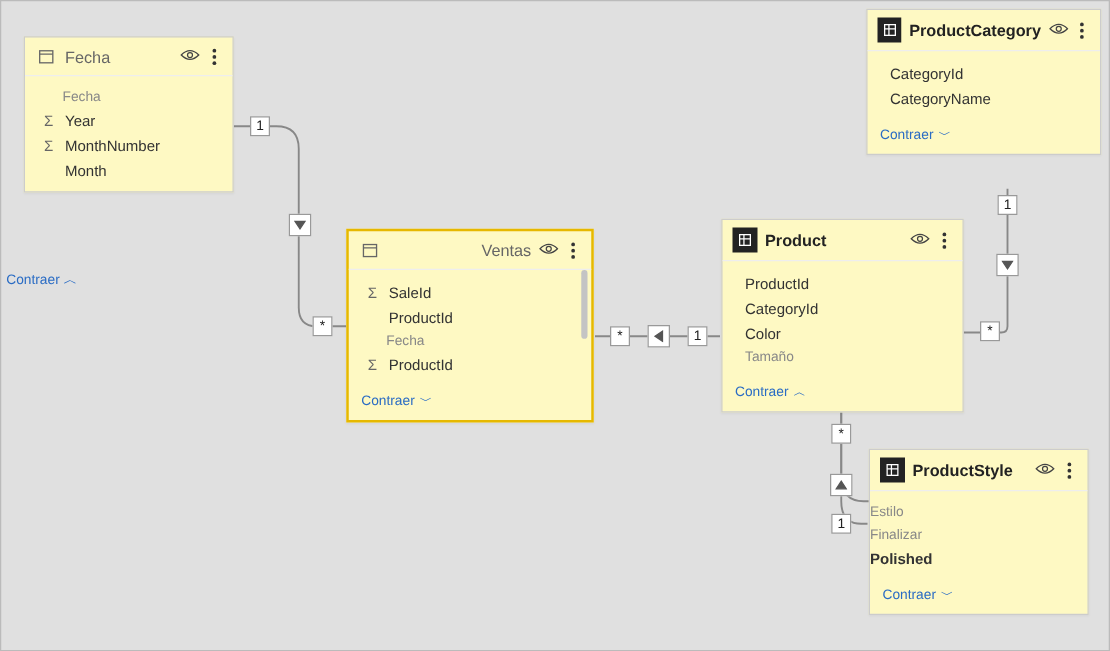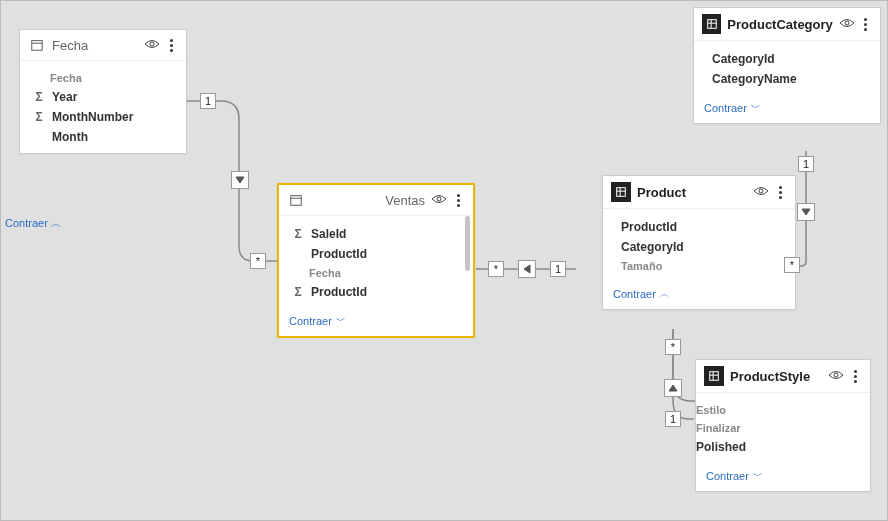--- a/index.html
+++ b/index.html
@@ -10,21 +10,21 @@
     height: 521px;
     position: relative;
     border: 1px solid #bbb;
     overflow: hidden;
   }
   .canvas { position: absolute; inset: 0; }
   svg.lines { position: absolute; inset: 0; width: 100%; height: 100%; pointer-events: none; }
 
   .table-card {
     position: absolute;
-    background: #ffffff;
+    background: #fef9c3;
     border: 1px solid #ccc;
     font-size: 12px;
     color: #333;
     box-shadow: 0 1px 2px rgba(0,0,0,0.05);
   }
   .table-card.selected { border: 2px solid #e6b800; }
   .card-header {
     display: flex;
     align-items: center;
     padding: 6px 8px;
@@ -55,21 +55,20 @@
   .more-icon { width: 10px; display:inline-flex; flex-direction:column; gap:2px; cursor:pointer; padding:0 2px;}
   .more-icon span { width:3px; height:3px; background:#333; border-radius:50%; }
   .field-list { padding: 8px 10px 6px 12px; }
   .field-row {
     display: flex;
     align-items: center;
     gap: 6px;
     padding: 3px 0;
     font-size: 12px;
     color: #333;
-    font-weight: bold;
   }
   .field-row.muted { color: #888; font-size: 11px; padding-left: 18px; }
   .sigma { font-family: "Segoe UI", sans-serif; font-size: 12px; color: #666; width: 14px; display:inline-block; text-align:center;}
   .collapse-link {
     padding: 6px 10px 8px 10px;
     font-size: 11px;
     color: #2a6cc4;
     cursor: pointer;
     display: flex;
     align-items: center;
@@ -211,21 +210,21 @@
           <span>ProductId</span>
         </div>
       <div class="scroll-thumb" style="top:0; height:55px;"></div>
     </div>
     <div class="collapse-link">
       <span>Contraer</span>
         <span class="chev">﹀</span>
     </div>
   </div>
 
-  <div class="table-card" style="left:601px; top:174px; width:194px;">
+  <div class="table-card" style="left:576px; top:174px; width:194px;">
     <div class="card-header">
       <span class="header-icon dark">
         <svg width="12" height="12" viewBox="0 0 14 14">
             <rect x="2" y="2" width="10" height="10" fill="none" stroke-width="1.2"></rect>
             <line x1="2" y1="6" x2="12" y2="6" stroke-width="1.2"></line>
             <line x1="6" y1="2" x2="6" y2="12" stroke-width="1.2"></line>
           </svg>
       </span>
       <span class="title">Product</span>
       <span class="eye-icon">
@@ -240,20 +239,23 @@
           <span></span>
         </span>
     </div>
     <div class="field-list" style="padding-left:18px;">
       <div class="field-row">
           <span>ProductId</span>
         </div>
       <div class="field-row">
           <span>CategoryId</span>
         </div>
+      <div class="field-row">
+          <span>Color</span>
+        </div>
       <div class="field-row muted" style="padding-left:0;">
           <span>Tamaño</span>
         </div>
     </div>
     <div class="collapse-link">
       <span>Contraer</span> 
         <span class="chev">︿</span>
     </div>
   </div>
 

